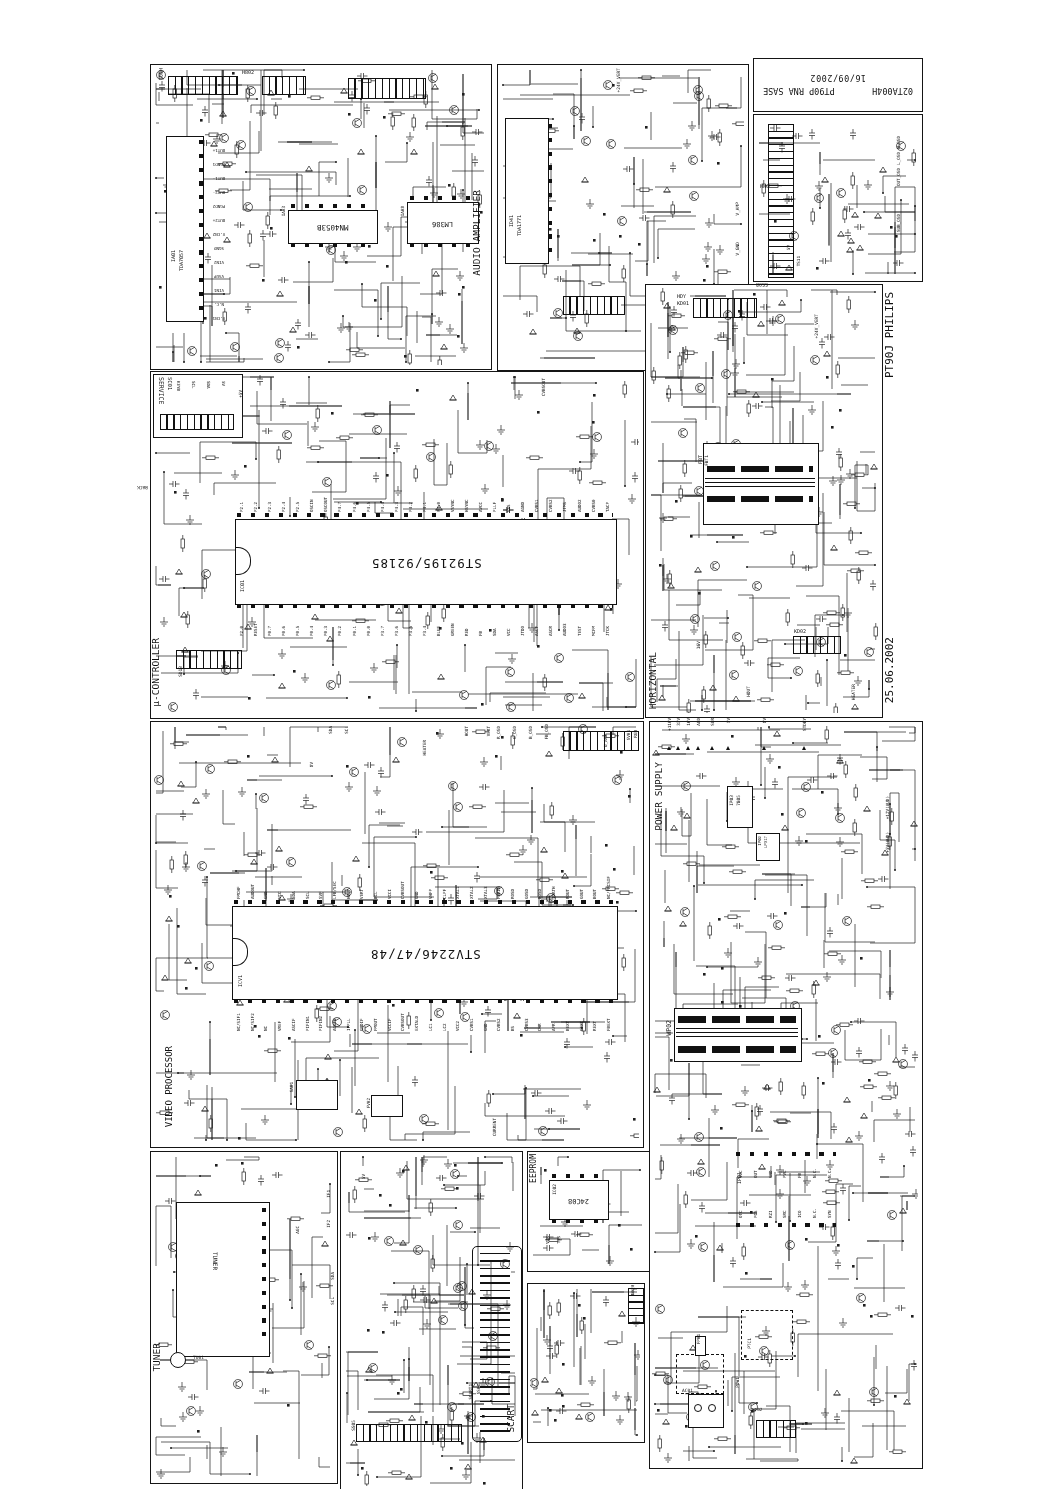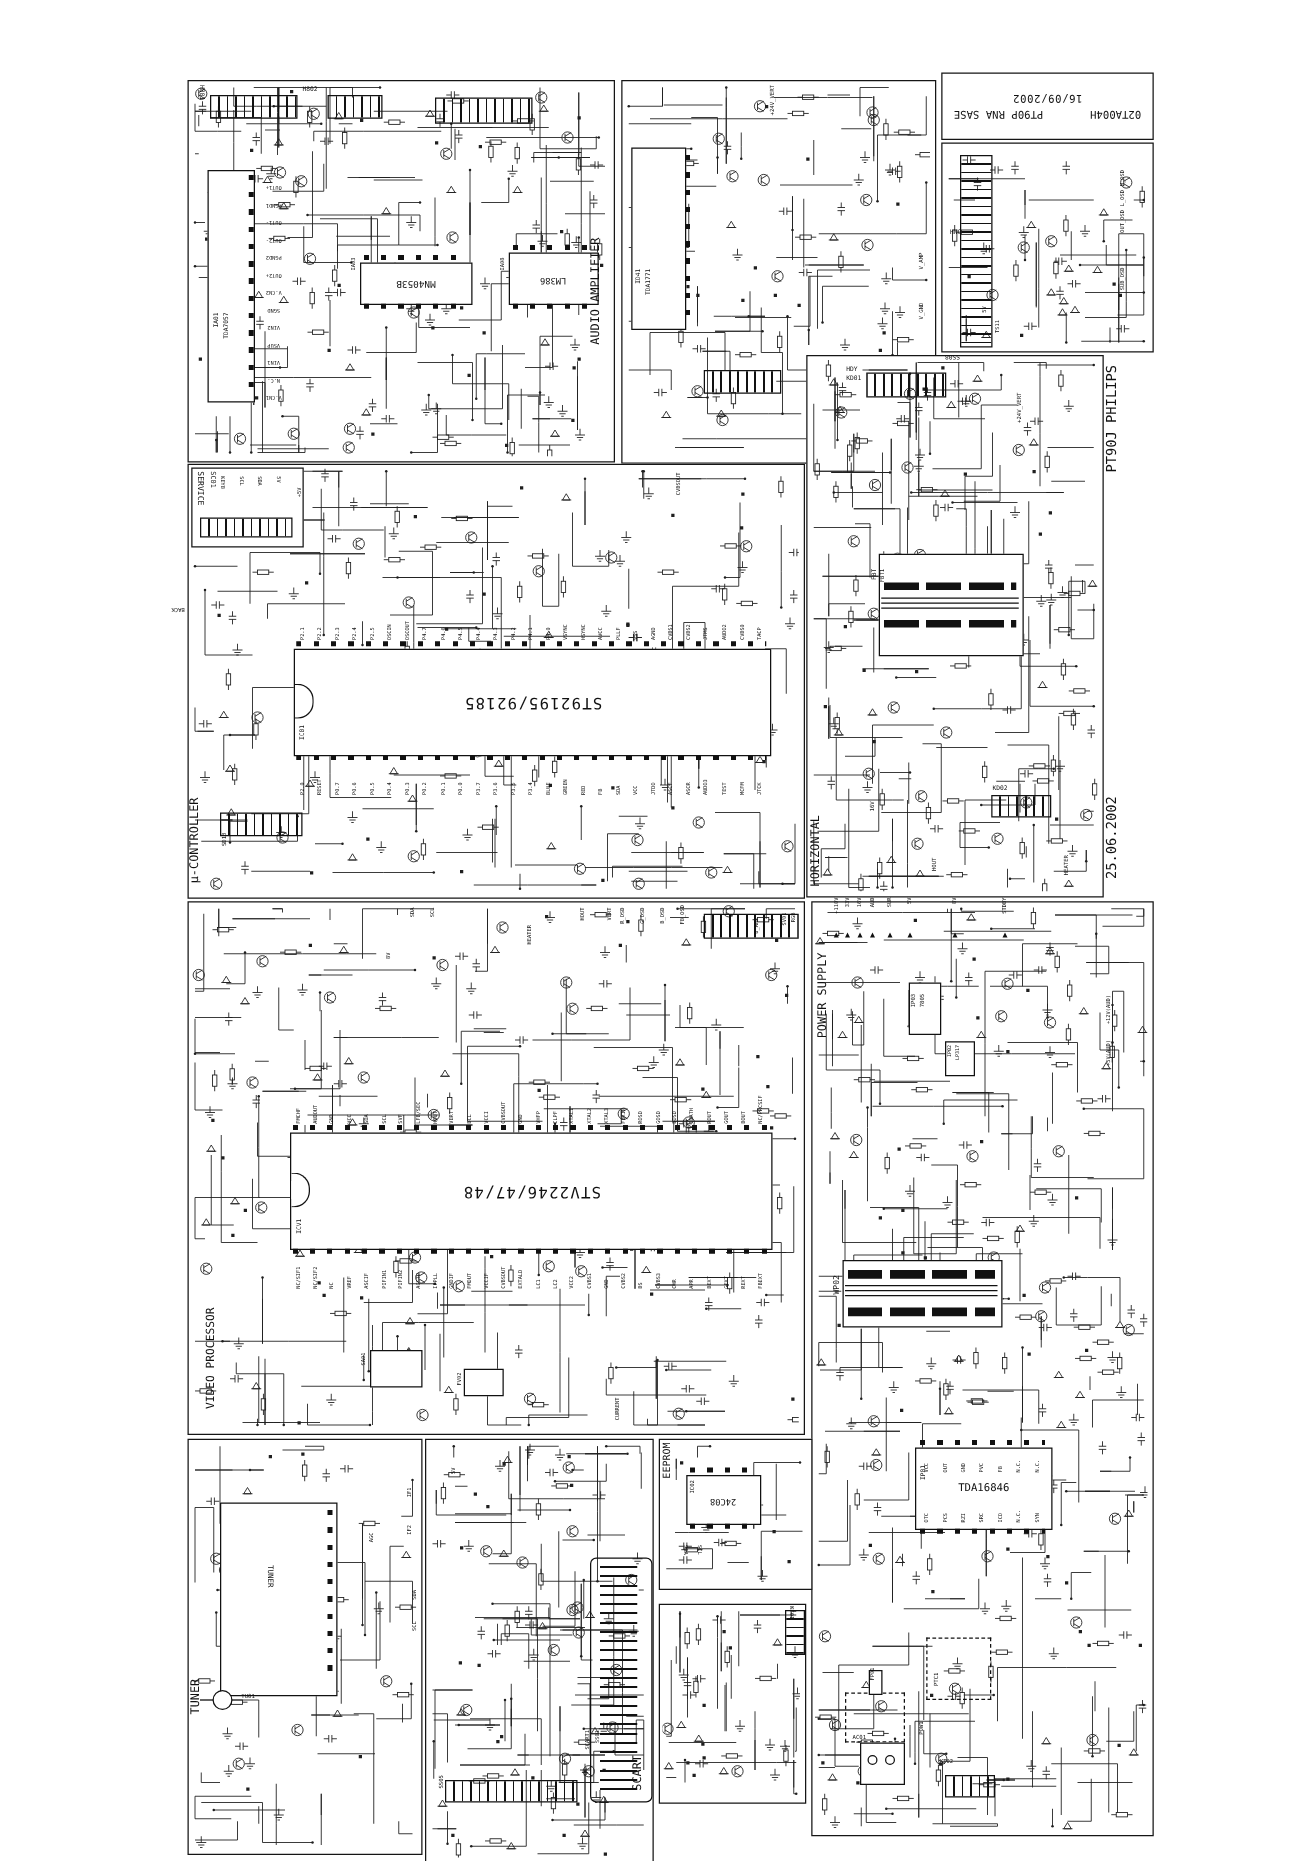--- a/index.html
+++ b/index.html
@@ -2857,23 +2857,20 @@
       <span class="pin v">APR</span>
       <span class="pin v">BEXT</span>
       <span class="pin v">GEXT</span>
       <span class="pin v">REXT</span>
       <span class="pin v">FBEXT</span>
     </div>
   <div class="ic" style="left:296px;top:1080px;width:40px;height:28px;border-width:1.2px"></div>
   <div class="ic" style="left:371px;top:1095px;width:30px;height:20px;border-width:1.2px"></div>
   <div class="comb" style="left:563px;top:731px;width:74px;height:18px"></div>
 
-  <div class="ic" style="left:732px;top:1158px;width:108px;height:64px">
-    <span class="icname hz" style="font-size:8.5px">TDA16846</span>
-    </div>
   <div class="pads-h" style="left:736px;top:1152px;width:100px"></div>
   <div class="pads-h" style="left:736px;top:1223px;width:100px"></div>
   <div class="pins" style="left:734px;top:1162px;width:104px;height:16px;--pitch:14.8px">
       <span class="pin v">VCC</span>
       <span class="pin v">OUT</span>
       <span class="pin v">GND</span>
       <span class="pin v">PVC</span>
       <span class="pin v">FB</span>
       <span class="pin v">N.C.</span>
       <span class="pin v">N.C.</span>

